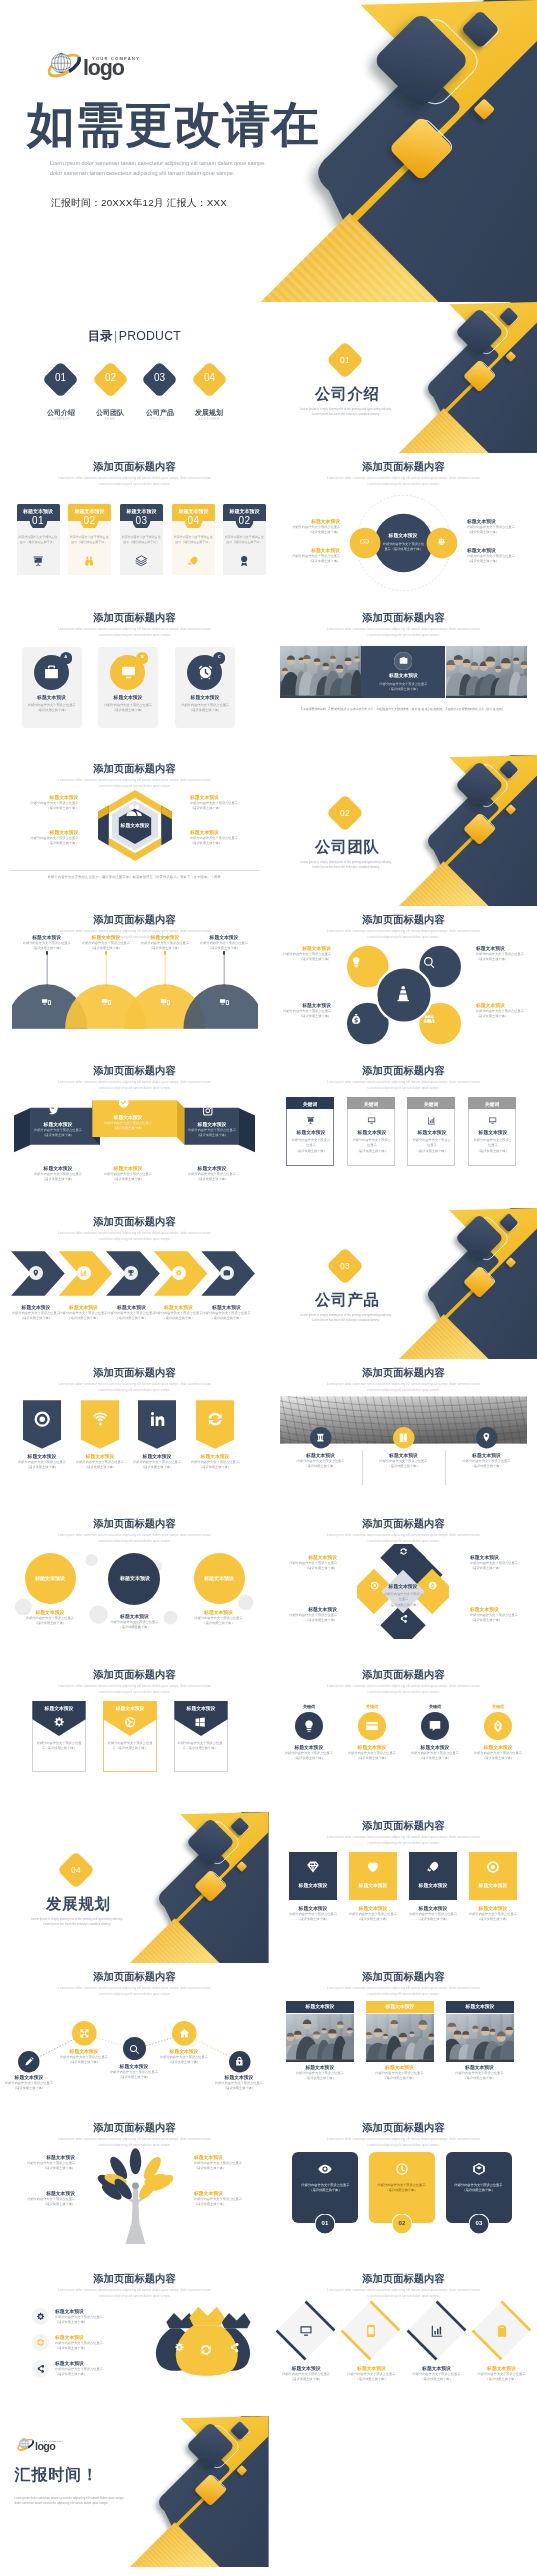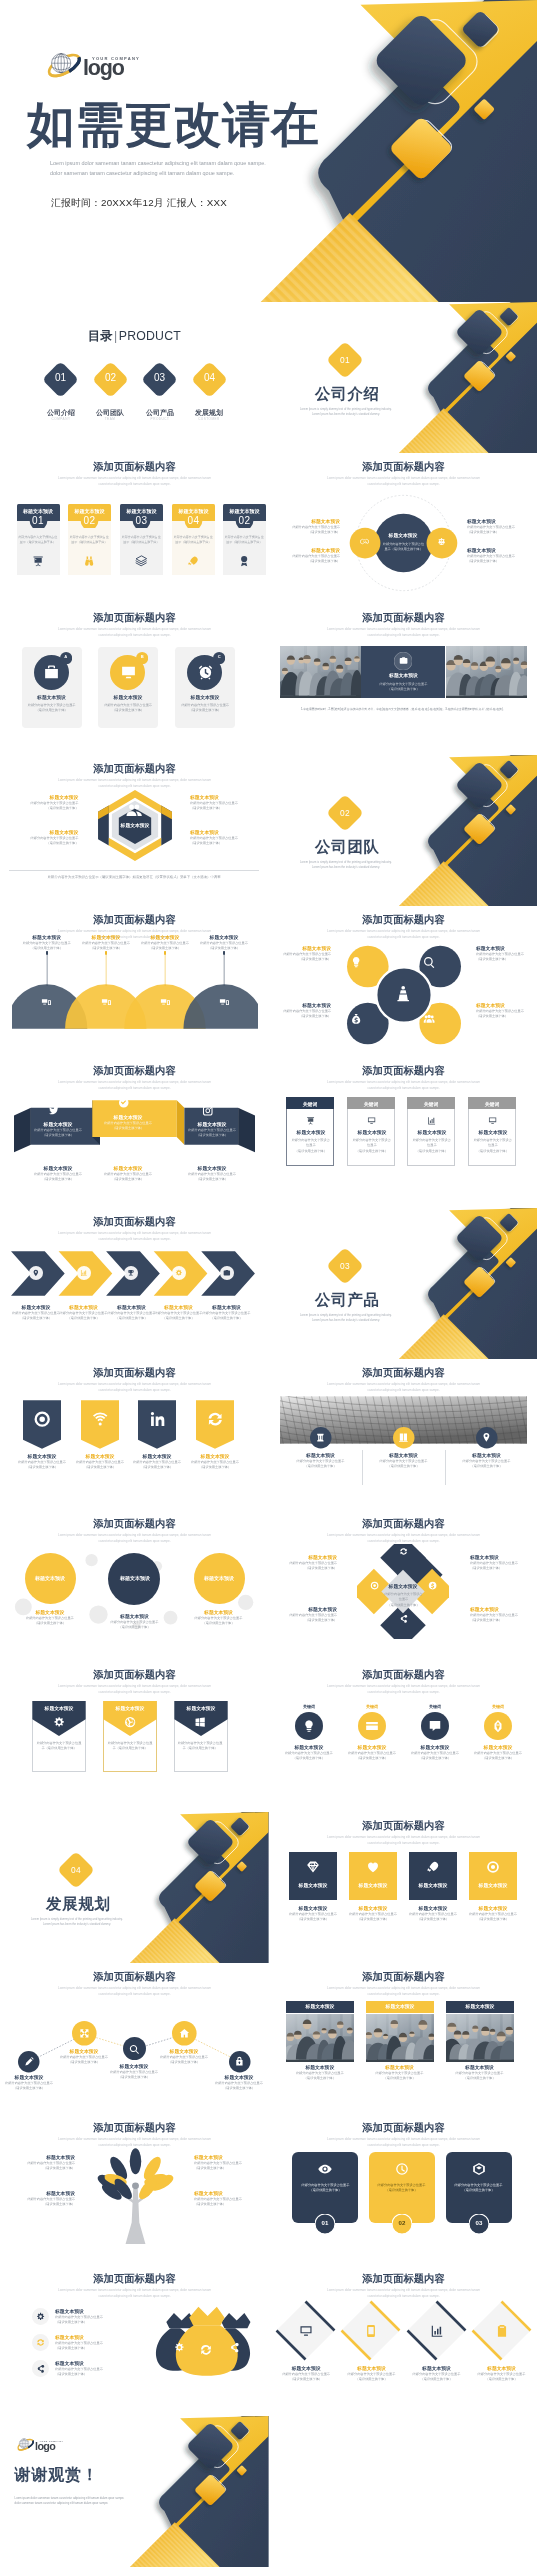--- a/index.html
+++ b/index.html
@@ -2000,21 +2000,21 @@
   </g>
   <g transform="translate(25,23) rotate(-29)">
    <path d="M -22,0 A 22,10 0 0 0 2,9.9" fill="none" stroke="#e8b53a" stroke-width="3.6"></path>
    <path d="M 2,9.9 A 22,10 0 0 0 22,0" fill="none" stroke="#1d3557" stroke-width="4"></path>
   </g>
  </svg>
  <div class="logo-tag" style="left:47px;top:8.4px">YOUR COMPANY</div>
  <div class="logo-word" style="left:38px;top:7.7px">logo</div>
 </div>
         </div>
-<div class="abs" style="left:14.6px;top:49px;font-size:16px;font-weight:bold;color:#37475f;letter-spacing:0.8px">谢谢观赏！</div>
+<div class="abs" style="left:14.6px;top:49px;font-size:16px;font-weight:bold;color:#37475f;letter-spacing:0.8px">汇报时间！</div>
 <div class="abs" style="left:14.6px;top:80px;font-size:2.8px;color:#9aa0a8;line-height:1.9">
           <div>Loem ipsum dolor sameman tanam casectetur adipiscing elit tamam dalam qoue sampe.</div>
           <div>dolor sameman tanam casectetur adipiscing elit tamam dalam qoue sampe.</div>
         </div>
 </div>
       <div class="half"></div>
     </div>
 </div>
 
 

